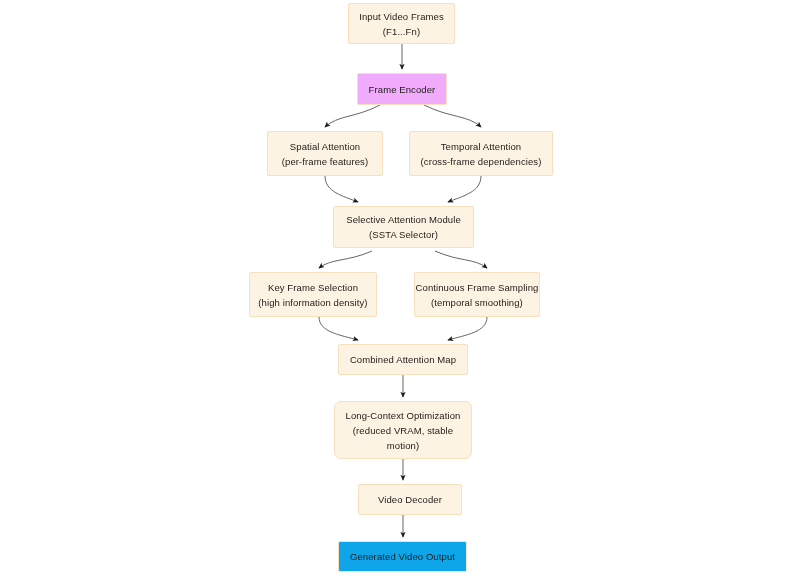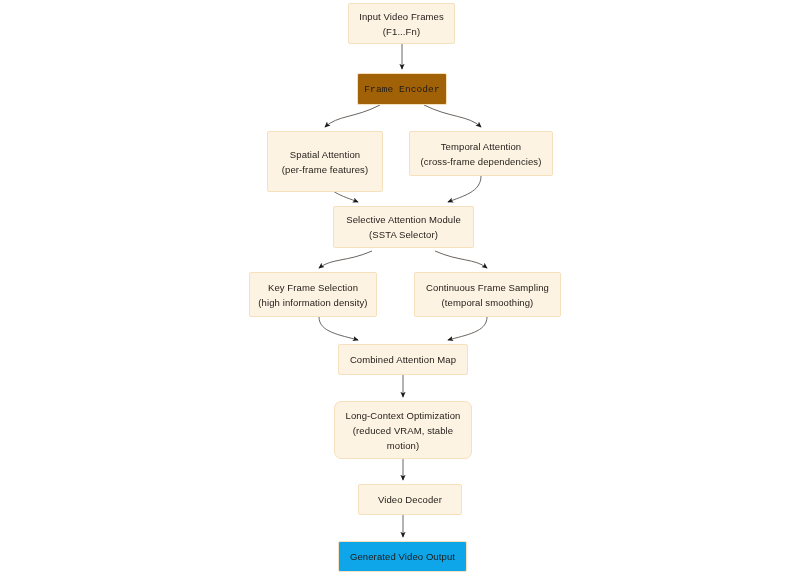--- a/index.html
+++ b/index.html
@@ -77,40 +77,40 @@
         <path d="M 403,459 L 403,480" fill="none" stroke="#6b6560" stroke-width="1" marker-end="url(#arrowhead)"></path>
         <path d="M 403,515 L 403,537" fill="none" stroke="#6b6560" stroke-width="1" marker-end="url(#arrowhead)"></path>
       </g>
   </svg>
 
   <div id="nodes-group">
       <div class="node" style="left: 348px; top: 3px; width: 107px; height: 41px; background: rgb(253, 243, 227); border-color: rgb(246, 224, 189); color: rgb(31, 27, 22);">
         <span class="line">Input Video Frames</span>
         <span class="line">(F1...Fn)</span>
       </div>
-      <div class="node" style="left: 357px; top: 73px; width: 90px; height: 32px; background: #a16207; border-color: rgb(246, 224, 189); color: rgb(31, 27, 22); font-family: Liberation Mono, monospace;">
+      <div class="node" style="left: 357px; top: 73px; width: 90px; height: 32px; background: #f0abfc; border-color: rgb(246, 224, 189); color: rgb(31, 27, 22);">
         <span class="line">Frame Encoder</span>
       </div>
-      <div class="node" style="left: 267px; top: 131px; width: 116px; height: 61px; background: rgb(253, 243, 227); border-color: rgb(246, 224, 189); color: rgb(31, 27, 22);">
+      <div class="node" style="left: 267px; top: 131px; width: 116px; height: 45px; background: rgb(253, 243, 227); border-color: rgb(246, 224, 189); color: rgb(31, 27, 22);">
         <span class="line">Spatial Attention</span>
         <span class="line">(per-frame features)</span>
       </div>
       <div class="node" style="left: 409px; top: 131px; width: 144px; height: 45px; background: rgb(253, 243, 227); border-color: rgb(246, 224, 189); color: rgb(31, 27, 22);">
         <span class="line">Temporal Attention</span>
         <span class="line">(cross-frame dependencies)</span>
       </div>
       <div class="node" style="left: 333px; top: 206px; width: 141px; height: 42px; background: rgb(253, 243, 227); border-color: rgb(246, 224, 189); color: rgb(31, 27, 22);">
         <span class="line">Selective Attention Module</span>
         <span class="line">(SSTA Selector)</span>
       </div>
       <div class="node" style="left: 249px; top: 272px; width: 128px; height: 45px; background: rgb(253, 243, 227); border-color: rgb(246, 224, 189); color: rgb(31, 27, 22);">
         <span class="line">Key Frame Selection</span>
         <span class="line">(high information density)</span>
       </div>
-      <div class="node" style="left: 414px; top: 272px; width: 147px; height: 45px; background: rgb(253, 243, 227); border-color: rgb(246, 224, 189); color: rgb(31, 27, 22); align-items: center;">
+      <div class="node" style="left: 414px; top: 272px; width: 126px; height: 45px; background: rgb(253, 243, 227); border-color: rgb(246, 224, 189); color: rgb(31, 27, 22); align-items: center;">
         <span class="line">Continuous Frame Sampling</span>
         <span class="line">(temporal smoothing)</span>
       </div>
       <div class="node" style="left: 338px; top: 344px; width: 130px; height: 31px; background: rgb(253, 243, 227); border-color: rgb(246, 224, 189); color: rgb(31, 27, 22);">
         <span class="line">Combined Attention Map</span>
       </div>
       <div class="node wrap" style="left: 334px; top: 401px; width: 138px; height: 58px; background: rgb(253, 243, 227); border-color: rgb(246, 224, 189); color: rgb(31, 27, 22); border-radius: 7px;">
         <span class="line">Long-Context Optimization</span>
         <span class="line">(reduced VRAM, stable</span>
         <span class="line">motion)</span>

